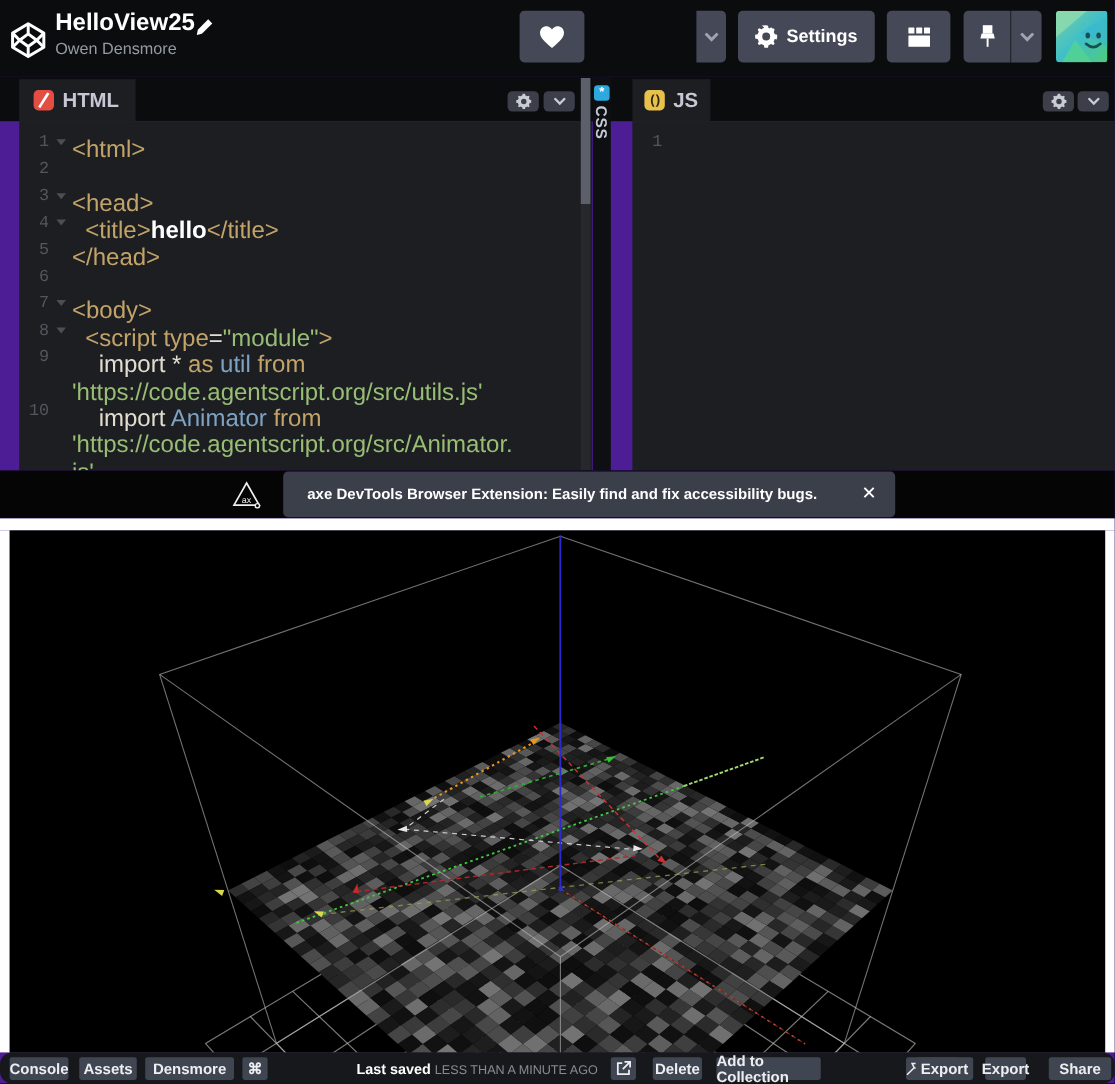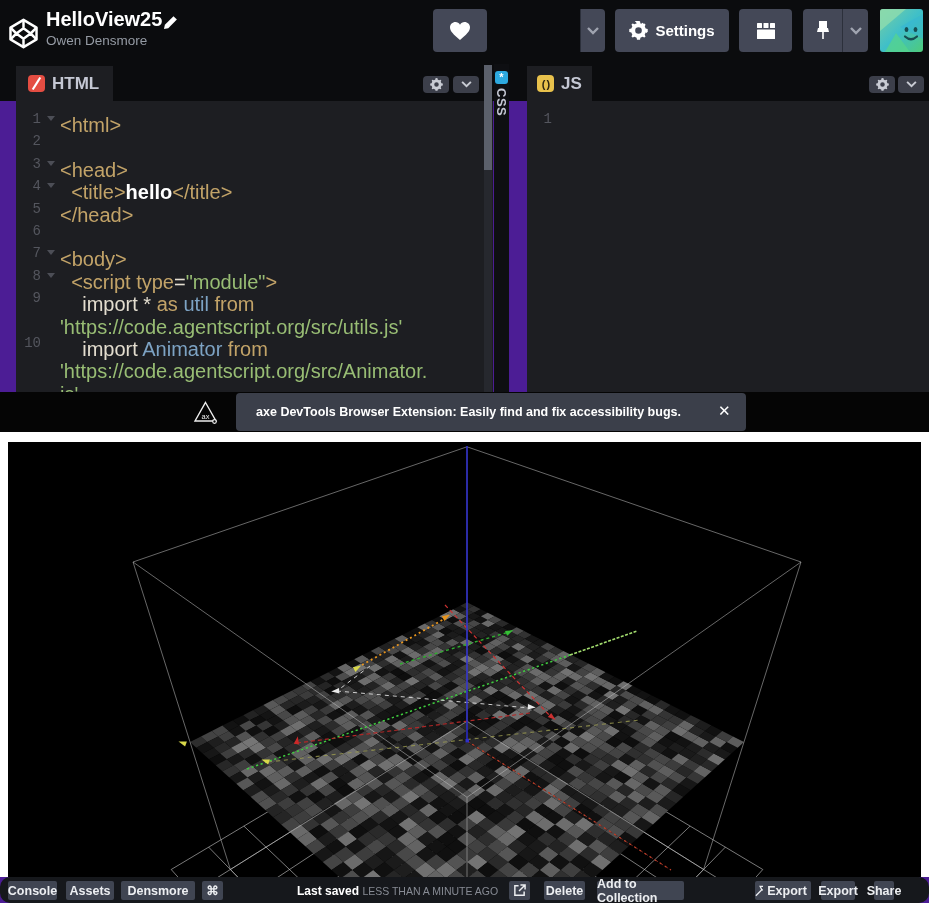--- a/index.html
+++ b/index.html
@@ -1302,15 +1302,15 @@
       </div>
       <div class="fbtn" style="left:544px;width:41px;">Delete</div>
       <div class="fbtn" style="left:597px;width:87px;">Add to Collection</div>
       <div class="fbtn" style="left:711px;width:43px;margin-left:44px;"><svg width="13" height="12" viewBox="0 0 14 13" style="margin-right:4px">
           <g stroke="#eceef1" stroke-width="1.5" fill="none">
             <path d="M1 12 L8 5 M8 5 L6 1 L13 1 L13 8 L11 5.8 M8 5 L11 5.8"></path>
           </g>
         </svg>Fork</div>
       <div class="fbtn" style="left:763px;width:48px;">Export</div>
       <div class="fbtn" style="left:821px;width:34px;">Export</div>
-      <div class="fbtn" style="left:874px;width:20px;">Share</div>
+      <div class="fbtn" style="left:874px;width:52px;">Share</div>
     </div>
 </div>
 
 </body></html>

